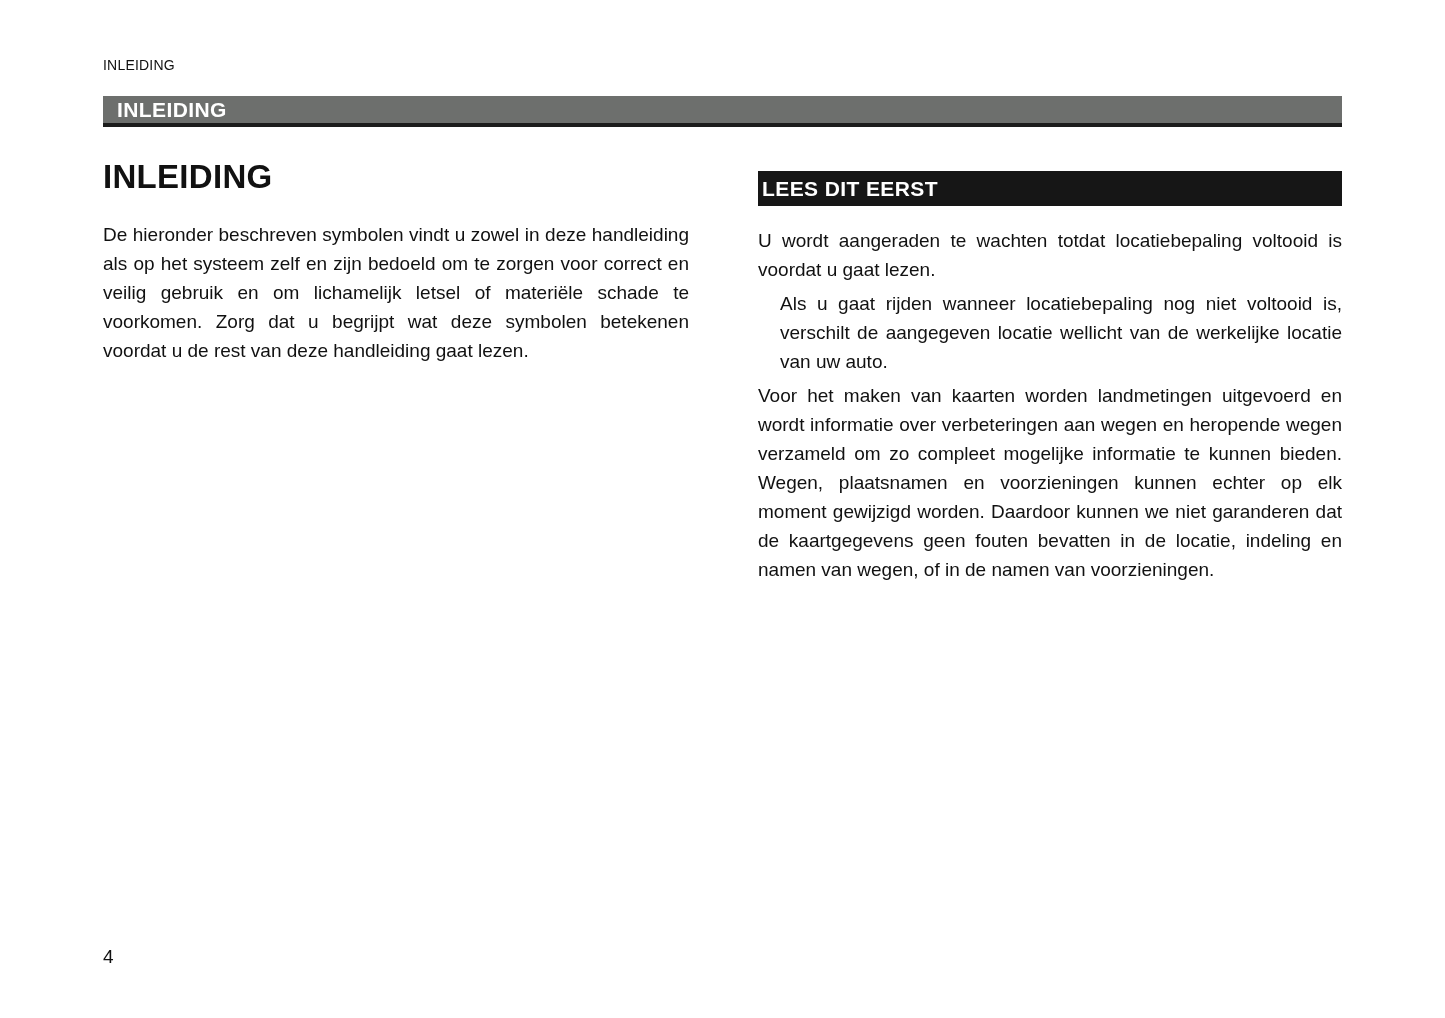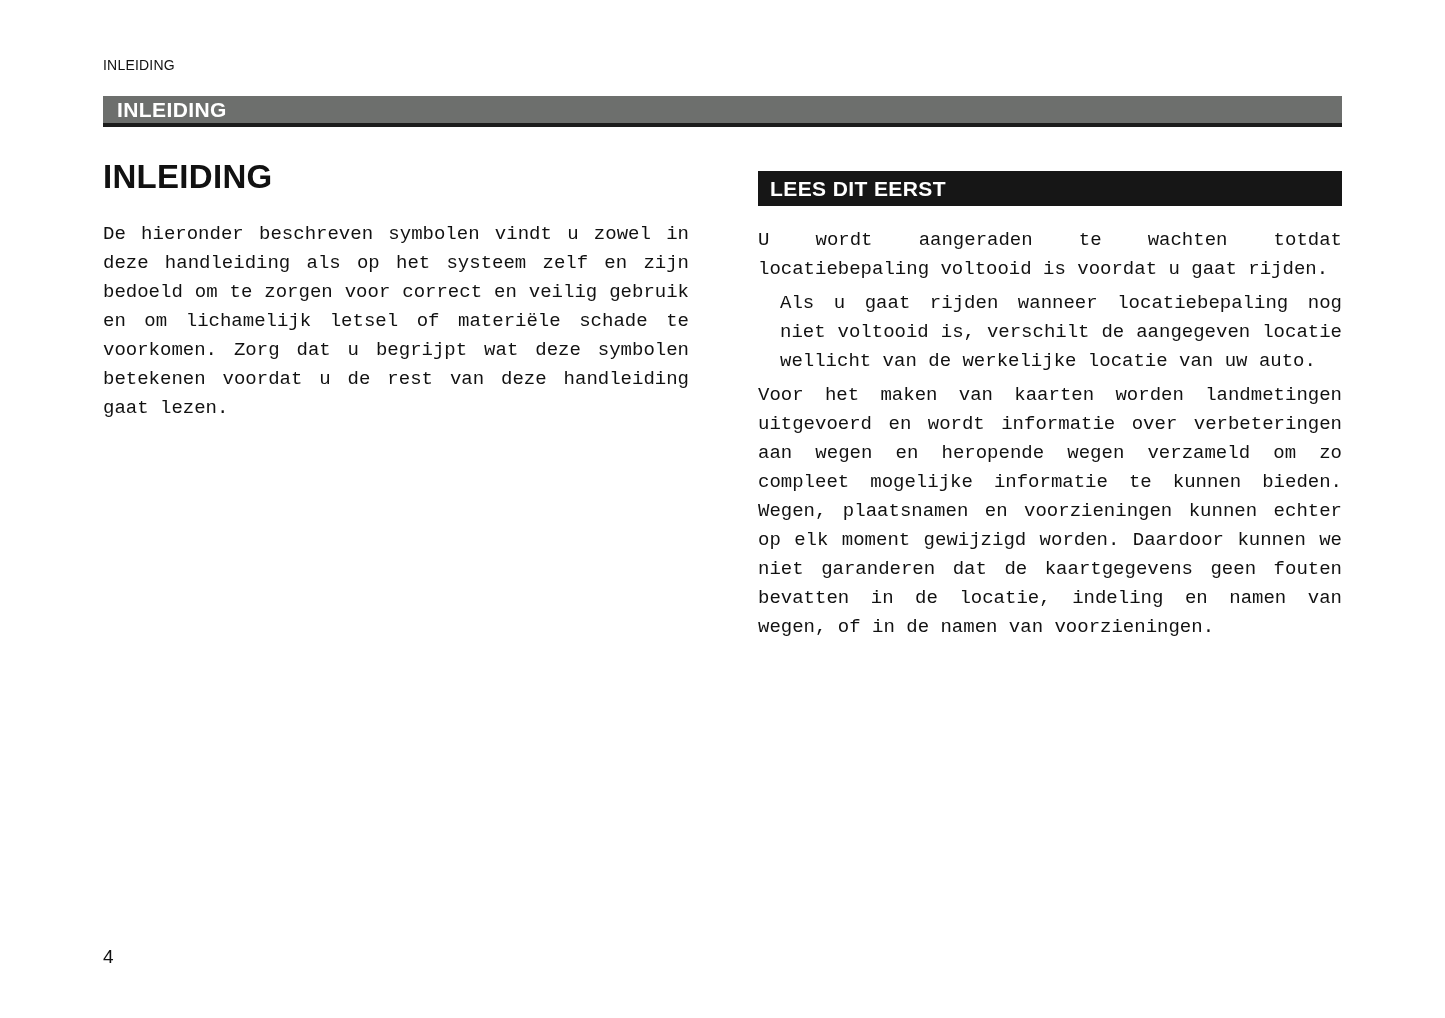--- a/index.html
+++ b/index.html
@@ -55,34 +55,33 @@
     letter-spacing: 0.3px;
     color: #111;
     margin-bottom: 24px;
   }
   .body-text {
     font-size: 19px;
     line-height: 29px;
     text-align: justify;
     color: #111;
     margin-bottom: 5px;
-    font-family: Liberation Mono, monospace;
   }
   .col-right {
     position: absolute;
     left: 758px;
     top: 171px;
     width: 584px;
   }
   .section-header {
     background: var(--banner-black);
     height: 35px;
     display: flex;
     align-items: center;
-    padding-left: 12px;
+    padding-left: 4px;
     margin-bottom: 20px;
   }
   .section-header-title {
     color: #ffffff;
     font-weight: bold;
     font-size: 21px;
     letter-spacing: 0.4px;
   }
   .indented {
     padding-left: 22px;
@@ -108,20 +107,20 @@
 
   <div class="col-left">
     <h1 class="page-title">INLEIDING</h1>
     <p class="body-text">De hieronder beschreven symbolen vindt u zowel in deze handleiding als op het systeem zelf en zijn bedoeld om te zorgen voor correct en veilig gebruik en om lichamelijk letsel of materiële schade te voorkomen. Zorg dat u begrijpt wat deze symbolen betekenen voordat u de rest van deze handleiding gaat lezen.</p>
   </div>
 
   <div class="col-right">
     <div class="section-header">
       <span class="section-header-title">LEES DIT EERST</span>
     </div>
-    <p class="body-text">U wordt aangeraden te wachten totdat locatiebepaling voltooid is voordat u gaat rijden.</p>
+    <p class="body-text">U wordt aangeraden te wachten totdat locatiebepaling voltooid is voordat u gaat lezen.</p>
     <p class="body-text indented">Als u gaat rijden wanneer locatiebepaling nog niet voltooid is, verschilt de aangegeven locatie wellicht van de werkelijke locatie van uw auto.</p>
     <p class="body-text">Voor het maken van kaarten worden landmetingen uitgevoerd en wordt informatie over verbeteringen aan wegen en heropende wegen verzameld om zo compleet mogelijke informatie te kunnen bieden. Wegen, plaatsnamen en voorzieningen kunnen echter op elk moment gewijzigd worden. Daardoor kunnen we niet garanderen dat de kaartgegevens geen fouten bevatten in de locatie, indeling en namen van wegen, of in de namen van voorzieningen.</p>
   </div>
 
   <div class="page-number">4</div>
 
 </div>
 
 </body></html>

